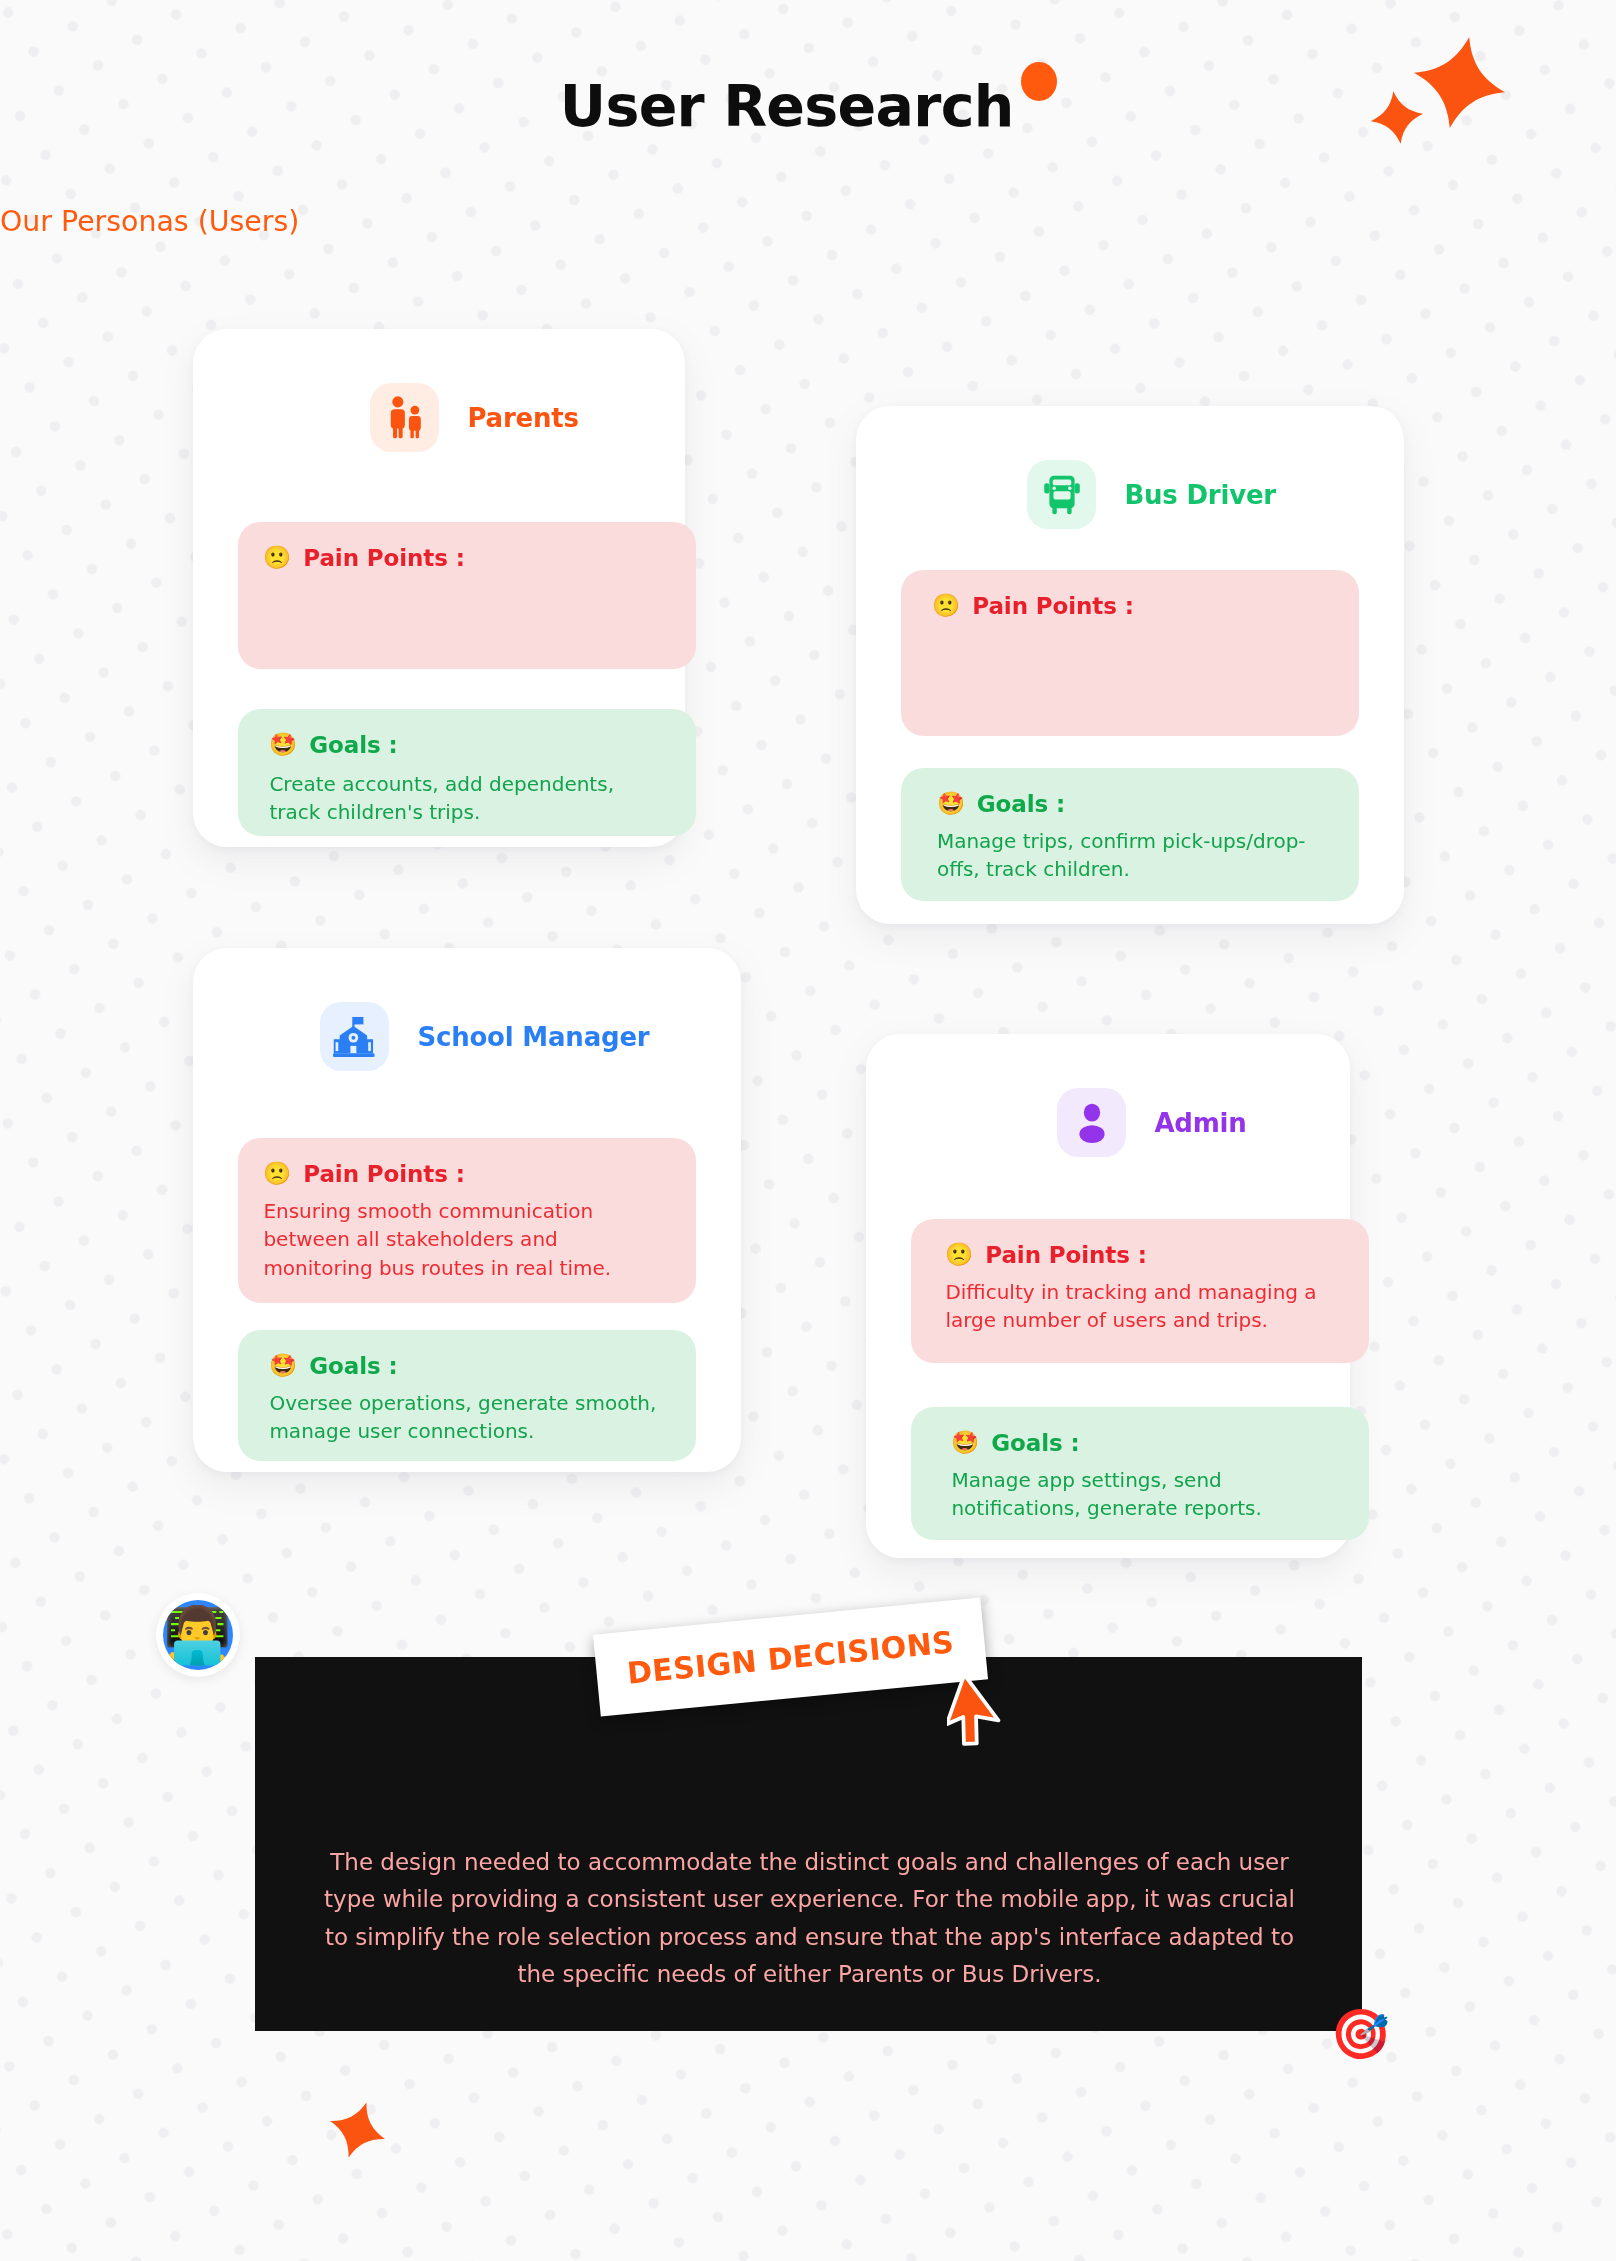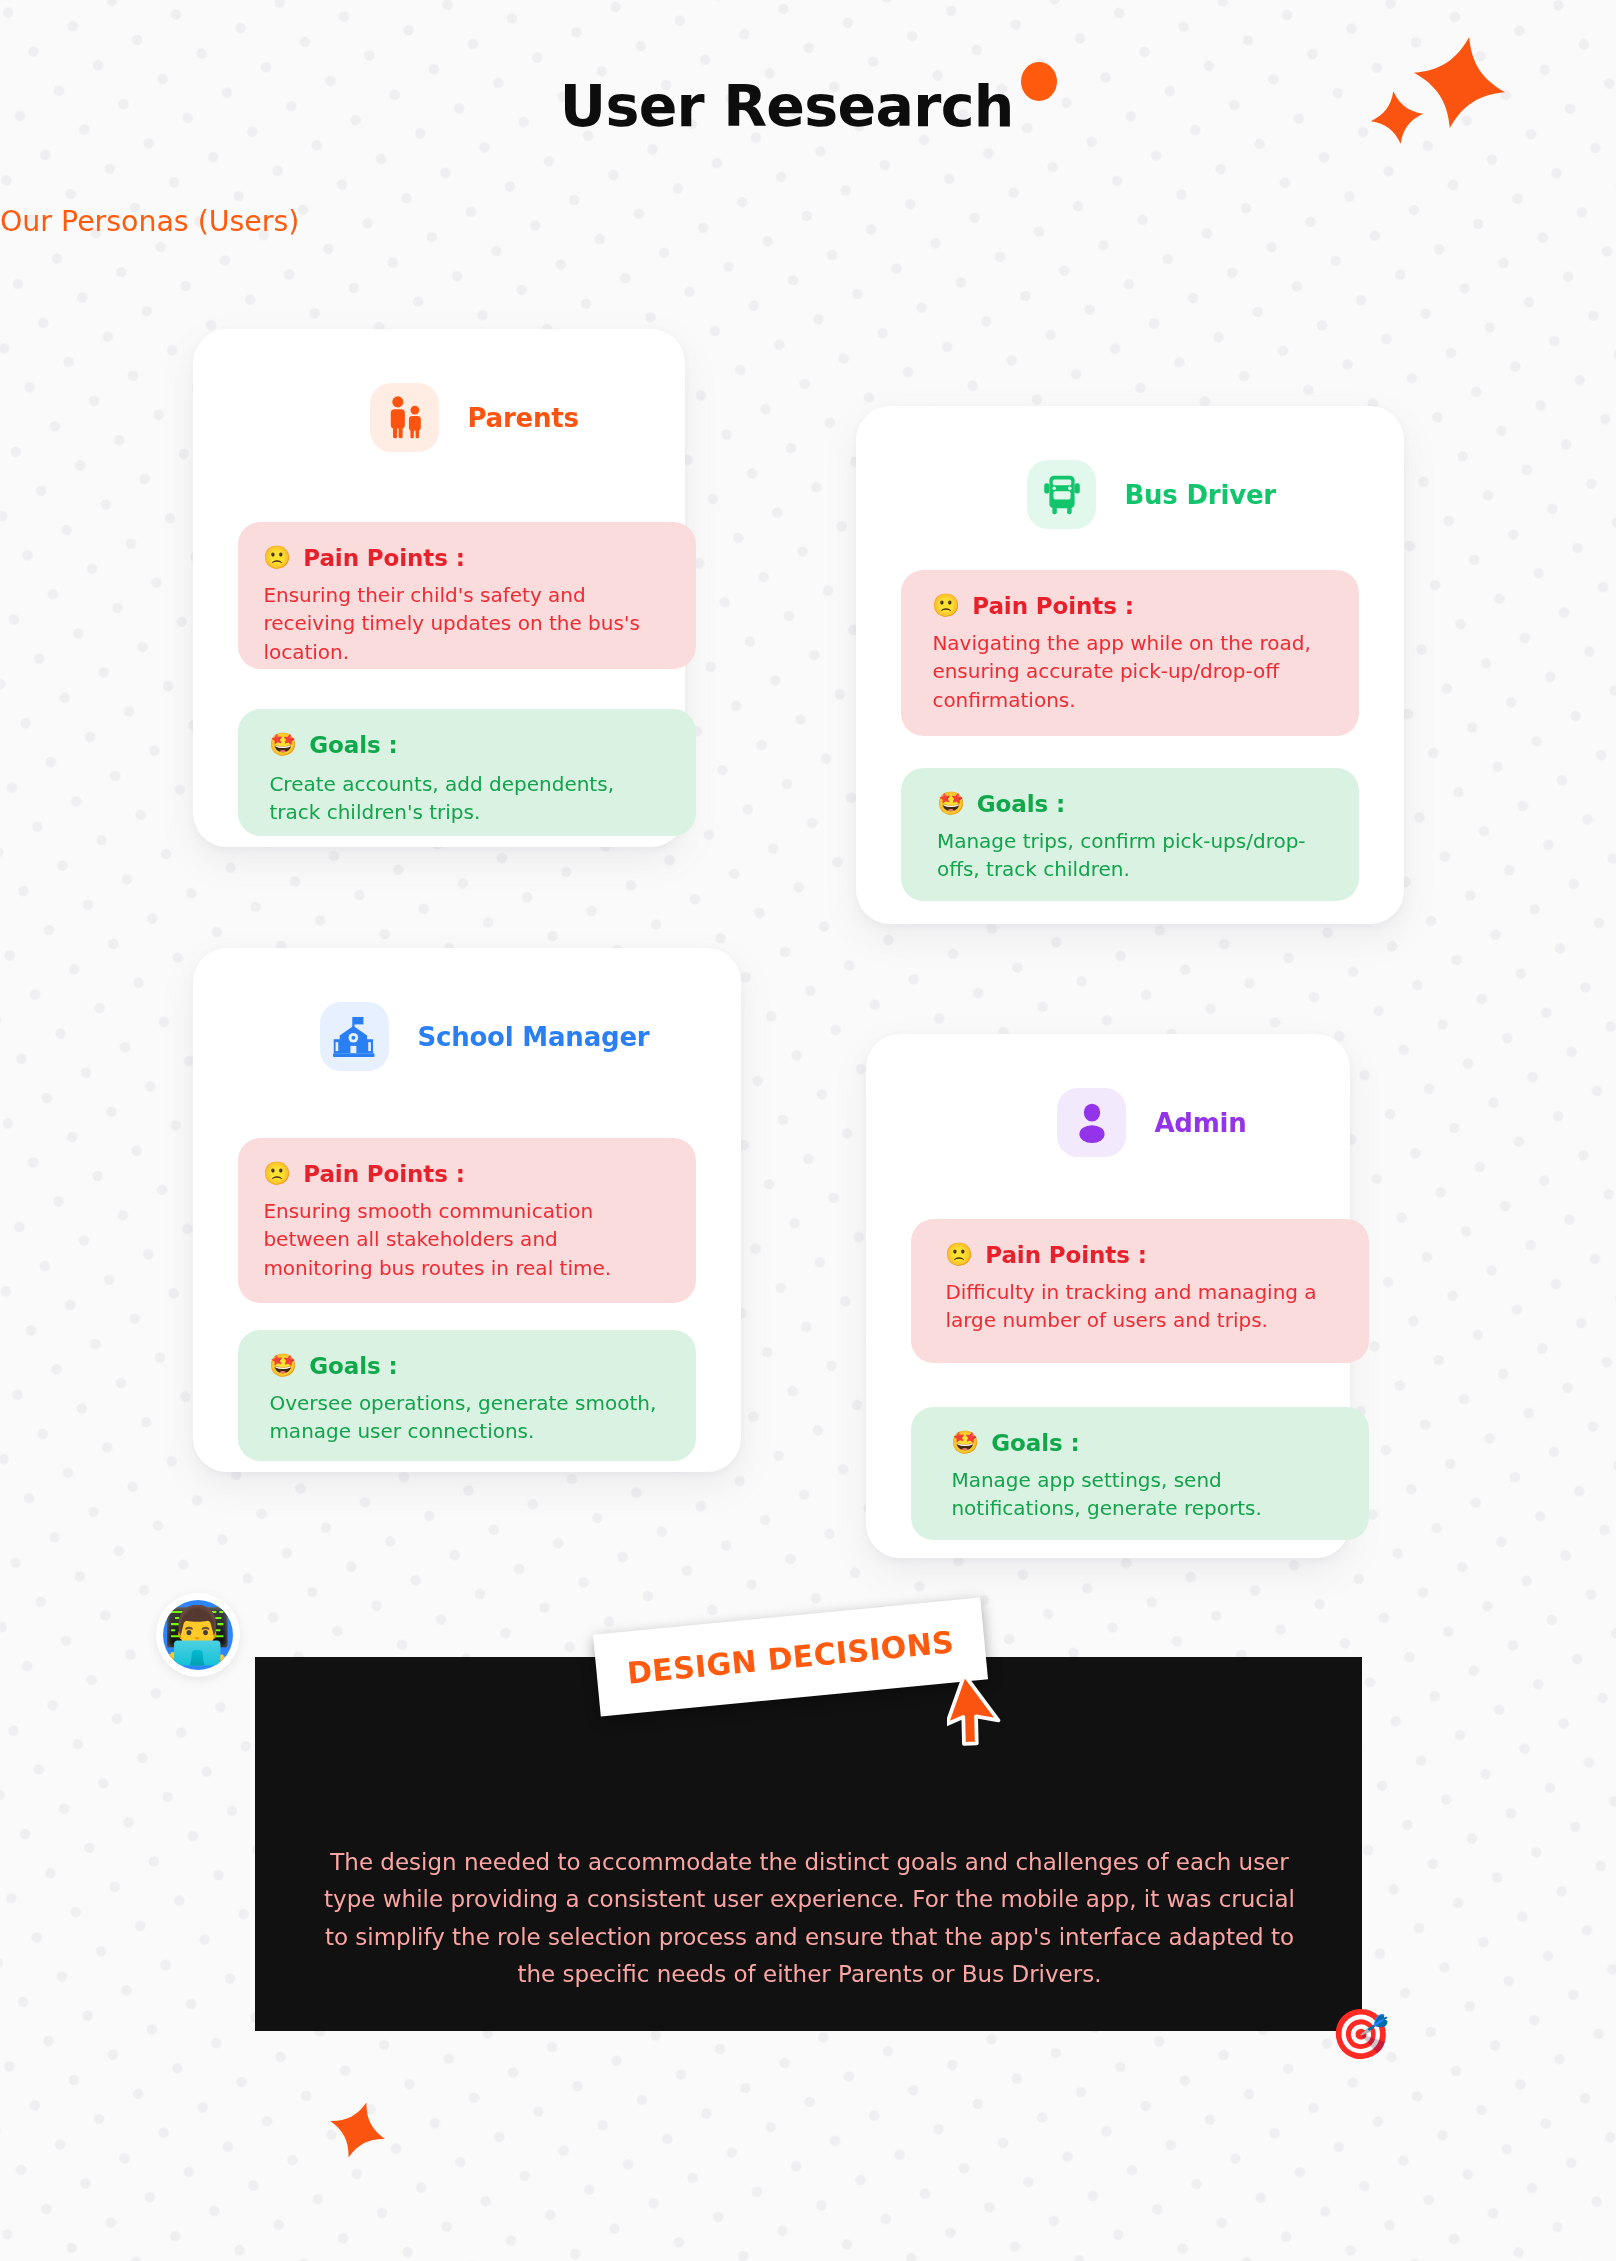--- a/index.html
+++ b/index.html
@@ -138,21 +138,20 @@
       </svg>
     </div>
     <span class="persona-name" style="color:#FA5410;">Parents</span>
   </div>
 
   <div class="block pain" style="position:absolute;left:45px;top:193px;width:458px;height:147px;">
     <div class="block-head">
       <span class="emoji">🙁</span>
       <span>Pain Points :</span>
     </div>
-    <div class="block-body">Ensuring their child's safety and receiving timely updates on the bus's location.</div>
   </div>
 
   <div class="block goals" style="position:absolute;left:45px;top:380px;width:458px;height:127px;">
     <div class="block-head" style="padding-left:6px;">
       <span class="emoji">🤩</span>
       <span>Goals :</span>
     </div>
     <div class="block-body" style="padding-left:6px;margin-top:12px;">Create accounts, add dependents, track children's trips.</div>
   </div>
 </div>
@@ -173,21 +172,20 @@
       </svg>
     </div>
     <span class="persona-name" style="color:#12C46B;text-align:right;">Bus Driver</span>
   </div>
 
   <div class="block pain" style="position:absolute;left:45px;top:164px;width:458px;height:166px;">
     <div class="block-head" style="padding-left:6px;">
       <span class="emoji">🙁</span>
       <span>Pain Points :</span>
     </div>
-    <div class="block-body" style="padding-left:6px;">Navigating the app while on the road, ensuring accurate pick-up/drop-off confirmations.</div>
   </div>
 
   <div class="block goals" style="position:absolute;left:45px;top:362px;width:458px;height:133px;">
     <div class="block-head" style="padding-left:10.5px;">
       <span class="emoji">🤩</span>
       <span>Goals :</span>
     </div>
     <div class="block-body" style="padding-left:10.5px;">Manage trips, confirm pick-ups/drop-offs, track children.</div>
   </div>
 </div>

